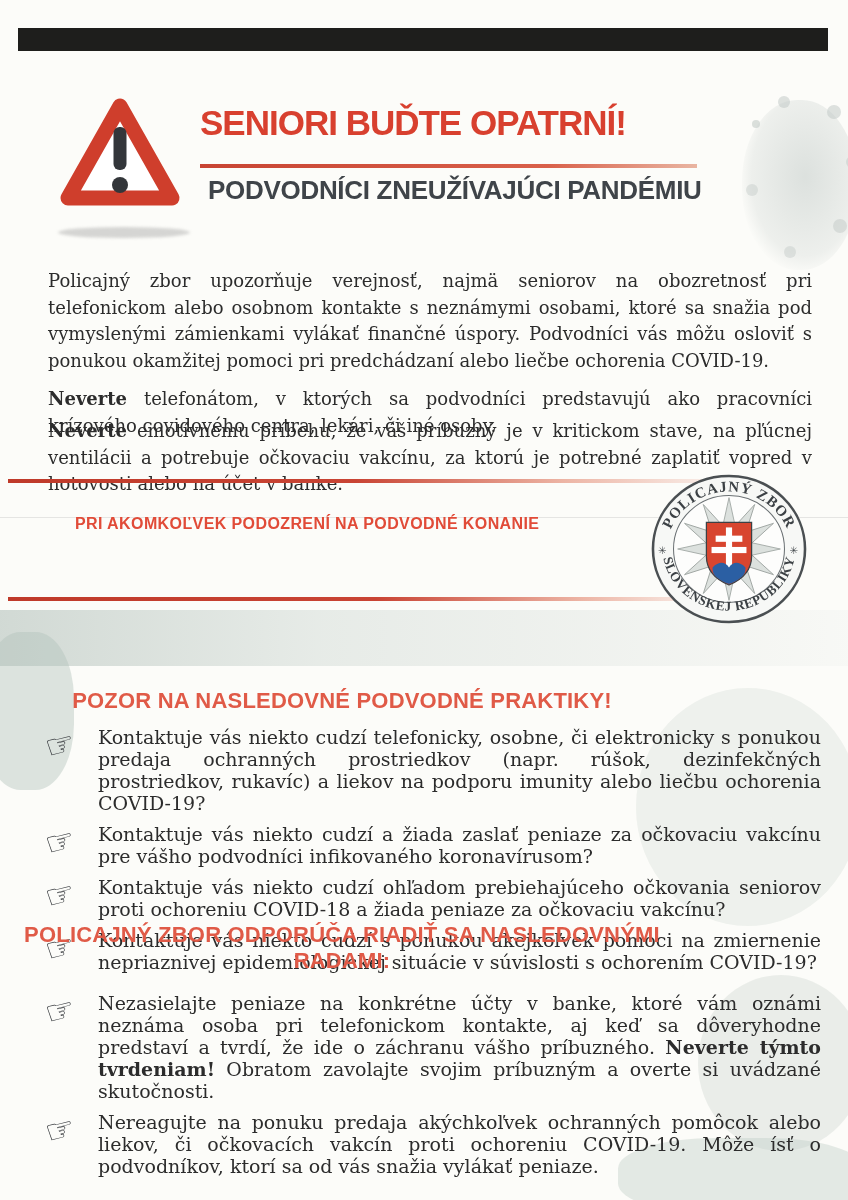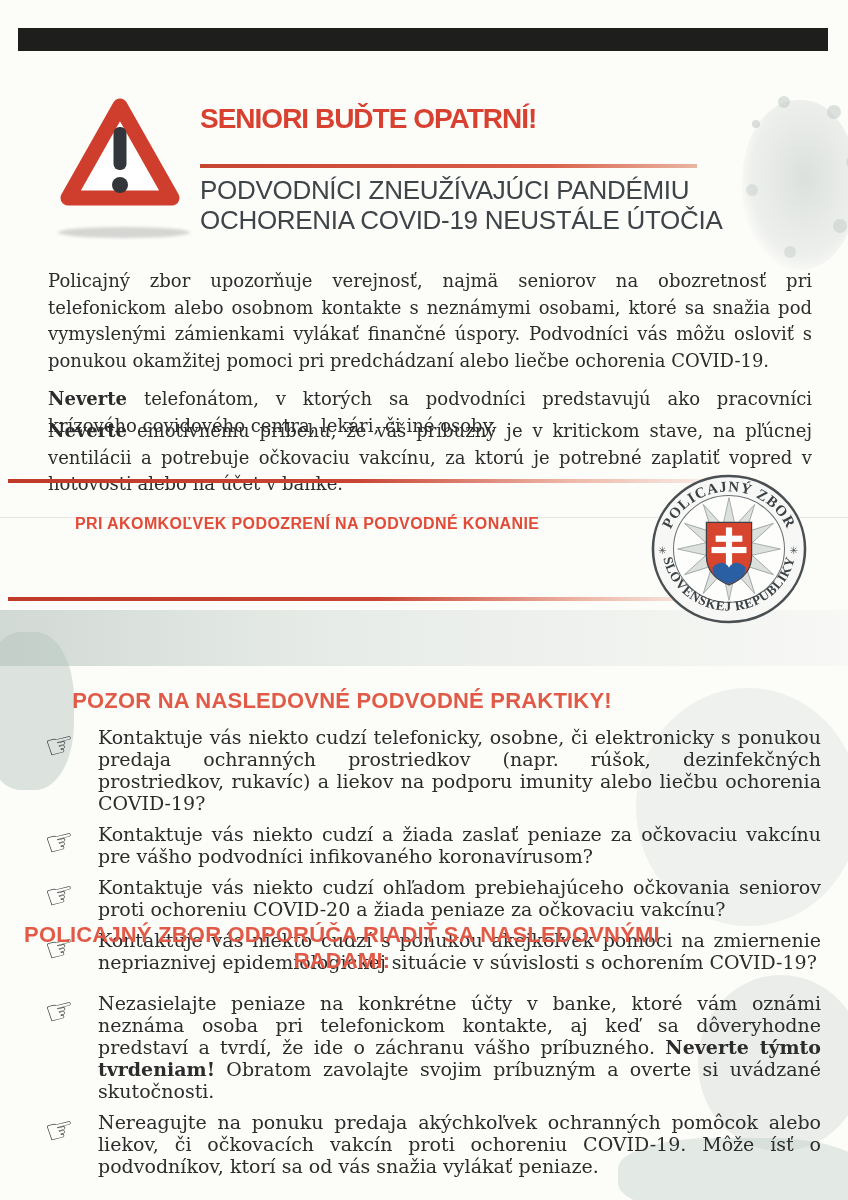--- a/index.html
+++ b/index.html
@@ -24,26 +24,26 @@
     34px 128px 0 2px rgba(190,198,195,0.4),-4px 66px 0 2px rgba(190,198,195,0.4);}
   .blob-left{left:-18px;top:632px;width:92px;height:158px;background:rgba(176,192,185,0.42);border-radius:42%;}
   .blob-r1{left:636px;top:688px;width:224px;height:238px;background:rgba(205,214,210,0.30);}
   .blob-r2{left:698px;top:975px;width:166px;height:176px;background:rgba(198,208,203,0.34);}
   .blob-bottom{left:618px;top:1138px;width:246px;height:76px;background:rgba(190,205,198,0.40);border-radius:40%;}
   .smudge{left:58px;top:227px;width:132px;height:11px;background:rgba(140,140,140,0.35);
     border-radius:50%;filter:blur(1.5px);}
   
   .tri{left:52px;top:90px;}
   .title{left:200px;top:103px;width:640px;
-    font-family:"Liberation Sans",sans-serif;font-weight:bold;font-size:28px;letter-spacing:-1px;
+    font-family:"Liberation Sans",sans-serif;font-weight:bold;font-size:35px;letter-spacing:-1px;
     color:#d8402f;white-space:nowrap;}
   .title-rule{left:200px;top:164px;width:497px;height:4px;
     background:linear-gradient(90deg,#c84433,#d9604a 70%,#e9b5a2);}
-  .subtitle{left:200px;top:176px;width:620px;
-    font-family:"Liberation Sans",sans-serif;font-weight:normal;font-size:26px;line-height:29.5px;
+  .subtitle{left:208px;top:176px;width:620px;
+    font-family:"Liberation Sans",sans-serif;font-weight:bold;font-size:26px;line-height:29.5px;
     color:#3f4449;letter-spacing:-0.3px;}
   
   .para{left:48px;width:764px;font-size:18px;line-height:26.5px;text-align:justify;}
   .p1{top:250px;} .p2{top:346px;margin-top:40px;} .p3{top:400px;}
   .blead{font-weight:bold;}
   
   .rule1{left:8px;top:479px;width:772px;height:4px;
     background:linear-gradient(90deg,#bf3a2a,#c94434 45%,rgba(224,122,96,0.55) 72%,rgba(224,122,96,0) 96%);}
   .rule2{left:8px;top:597px;width:736px;height:4px;
     background:linear-gradient(90deg,#bf3a2a,#c94434 50%,rgba(224,122,96,0.55) 78%,rgba(224,122,96,0) 98%);}
@@ -81,21 +81,20 @@
 <svg class="abs tri" width="136" height="128" viewBox="0 0 136 128">
   <polygon points="68,16 120,108 16,108" fill="#ffffff" stroke="#cf3e2c" stroke-width="15" stroke-linejoin="round"></polygon>
   <rect x="61.5" y="37" width="13" height="43" rx="6" fill="#33363a"></rect>
   <circle cx="68" cy="95" r="8" fill="#33363a"></circle>
 </svg>
 
 <div class="abs title">SENIORI BUĎTE OPATRNÍ!</div>
 <div class="abs title-rule"></div>
 <div class="abs subtitle">
   <div>PODVODNÍCI ZNEUŽÍVAJÚCI PANDÉMIU</div>
-  <div>OCHORENIA COVID-19 NEUSTÁLE ÚTOČIA</div>
 </div>
 
 <p class="abs para p1">Policajný zbor upozorňuje verejnosť, najmä seniorov na obozretnosť pri telefonickom alebo osobnom kontakte s neznámymi osobami, ktoré sa snažia pod vymyslenými zámienkami vylákať finančné úspory. Podvodníci vás môžu osloviť s ponukou okamžitej pomoci pri predchádzaní alebo liečbe ochorenia COVID-19.</p>
 <p class="abs para p2"><span class="blead">Neverte</span><span> telefonátom, v ktorých sa podvodníci predstavujú ako pracovníci krízového covidového centra, lekári, či iné osoby.</span></p>
 <p class="abs para p3"><span class="blead">Neverte</span><span> emotívnemu príbehu, že váš príbuzný je v kritickom stave, na pľúcnej ventilácii a potrebuje očkovaciu vakcínu, za ktorú je potrebné zaplatiť vopred v hotovosti alebo na účet v banke.</span></p>
 
 <div class="abs rule1"></div>
 <div class="abs alert">
   <div>PRI AKOMKOĽVEK PODOZRENÍ NA PODVODNÉ KONANIE</div>
 </div>
@@ -146,21 +145,21 @@
   <div class="item">
     <span class="hand">☞</span>
     <span class="itext">Kontaktuje vás niekto cudzí telefonicky, osobne, či elektronicky s ponukou predaja ochranných prostriedkov (napr. rúšok, dezinfekčných prostriedkov, rukavíc) a liekov na podporu imunity alebo liečbu ochorenia COVID-19?</span>
   </div>
   <div class="item">
     <span class="hand">☞</span>
     <span class="itext">Kontaktuje vás niekto cudzí a žiada zaslať peniaze za očkovaciu vakcínu pre vášho podvodníci infikovaného koronavírusom?</span>
   </div>
   <div class="item">
     <span class="hand">☞</span>
-    <span class="itext">Kontaktuje vás niekto cudzí ohľadom prebiehajúceho očkovania seniorov proti ochoreniu COVID-20 a žiada peniaze za očkovaciu vakcínu?</span>
+    <span class="itext">Kontaktuje vás niekto cudzí ohľadom prebiehajúceho očkovania seniorov proti ochoreniu COVID-18 a žiada peniaze za očkovaciu vakcínu?</span>
   </div>
   <div class="item">
     <span class="hand">☞</span>
     <span class="itext">Kontaktuje vás niekto cudzí s ponukou akejkoľvek pomoci na zmiernenie nepriaznivej epidemiologickej situácie v súvislosti s ochorením COVID-19?</span>
   </div>
 </div>
 
 <div class="abs sec-head head2">POLICAJNÝ ZBOR ODPORÚČA RIADIŤ SA NASLEDOVNÝMI RADAMI:</div>
 <div class="abs list listB">
   <div class="item">

